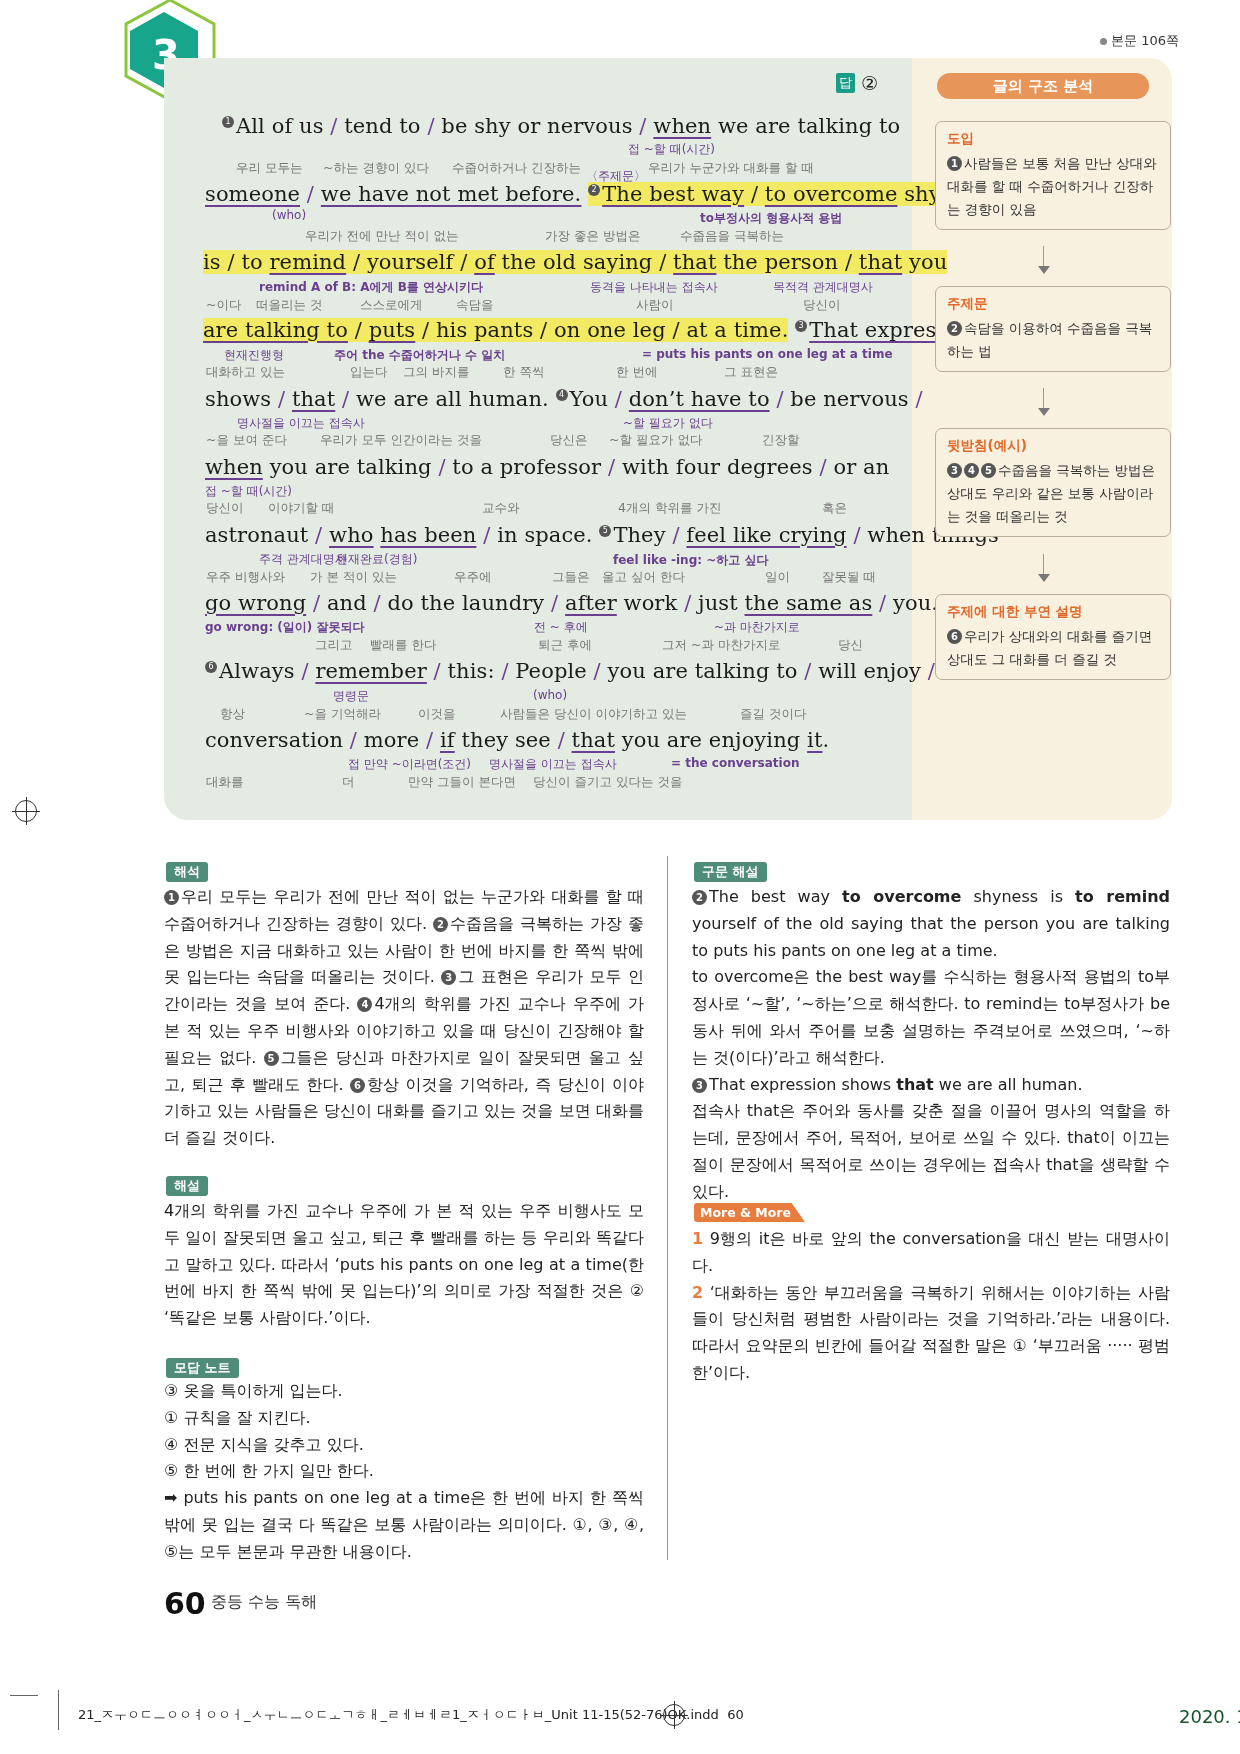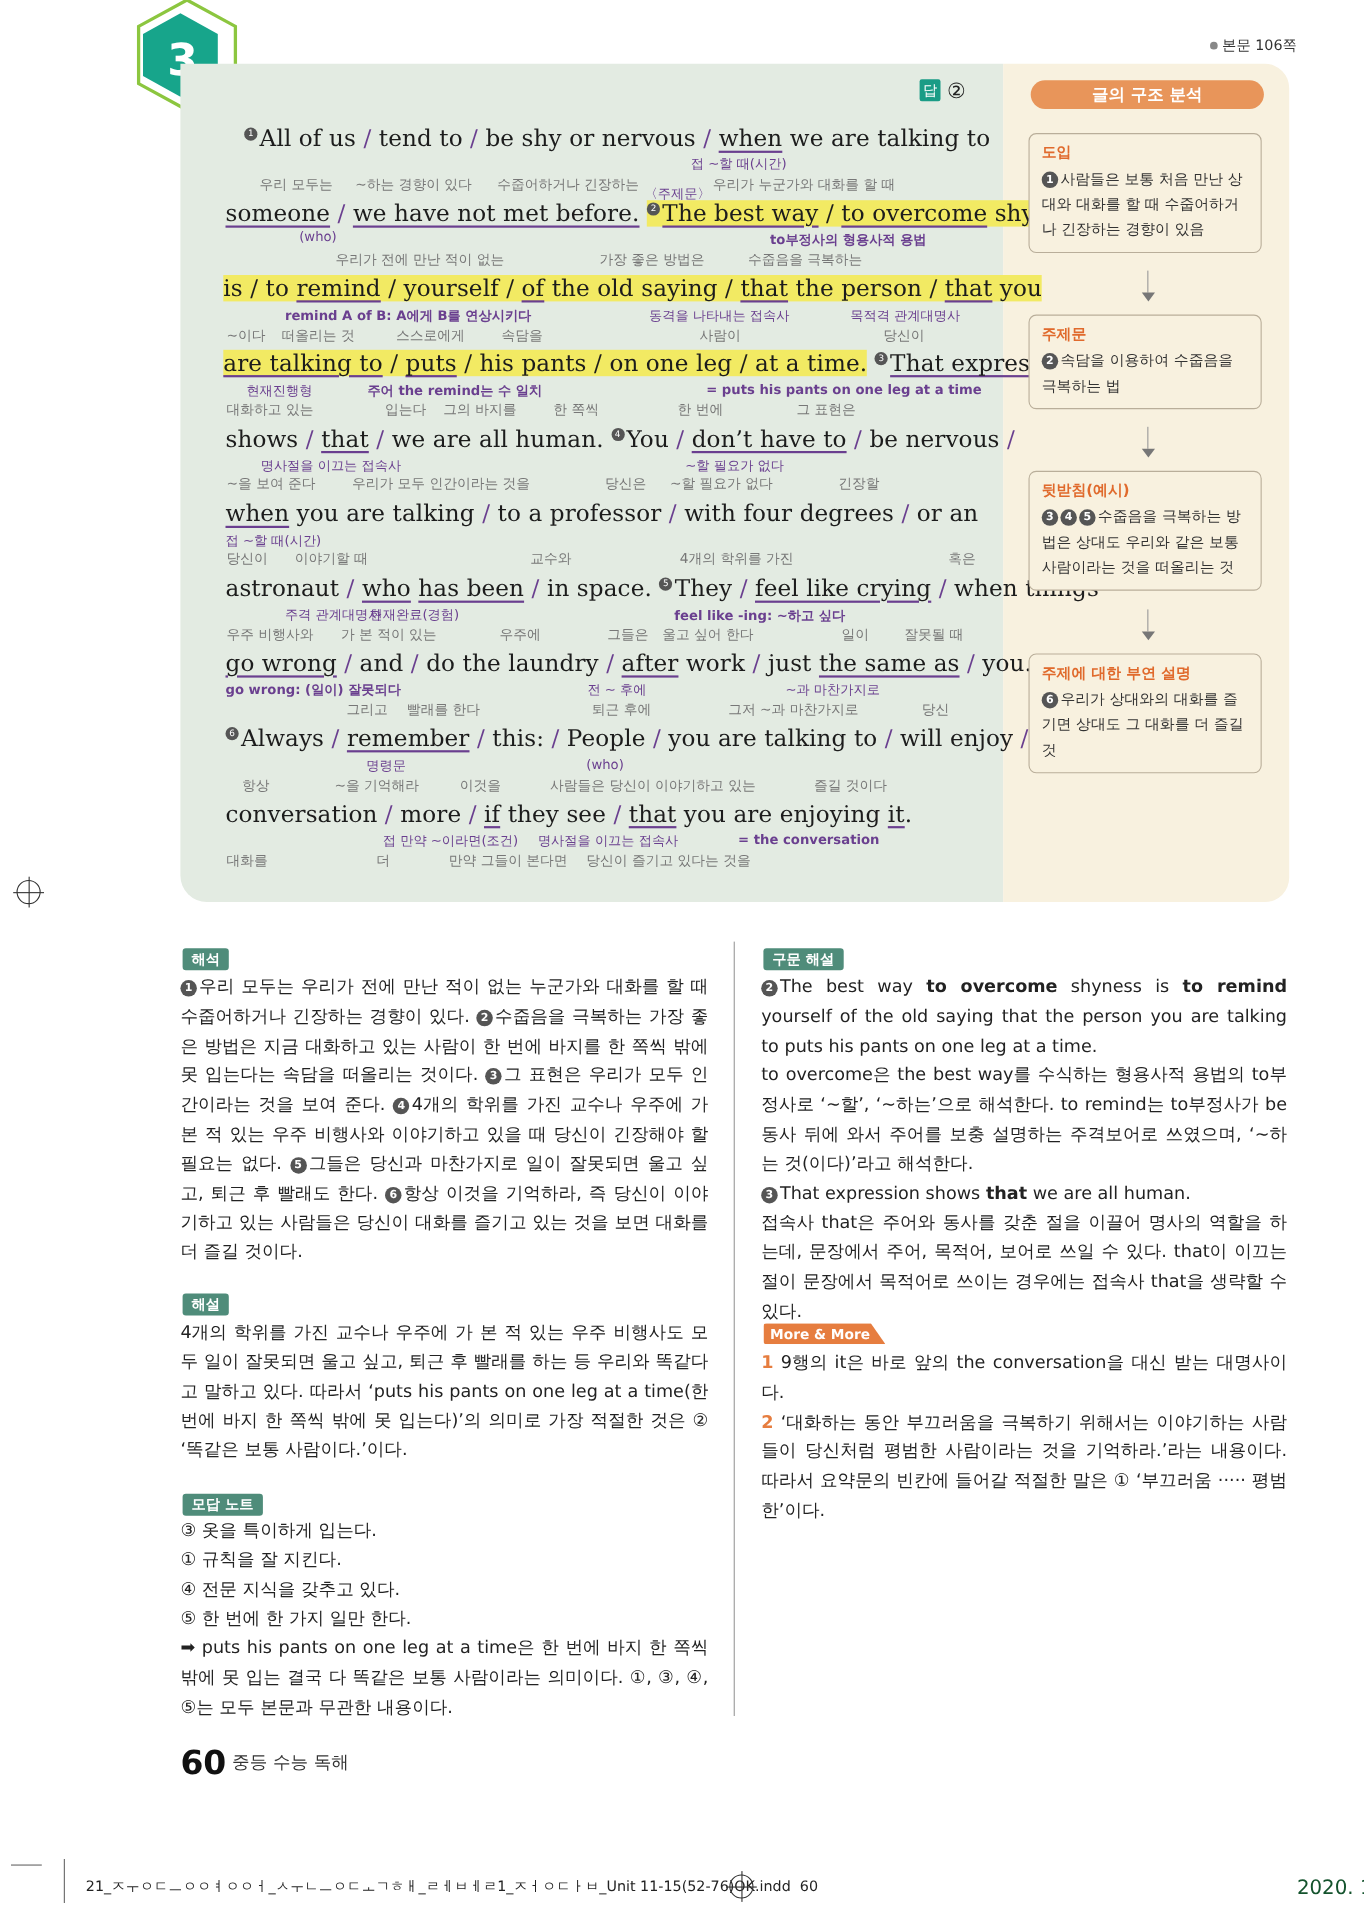--- a/index.html
+++ b/index.html
@@ -26,21 +26,21 @@
   .line .sl { color: #6a3f8f; }
   .hl { background: #f2ea63; }
   .ul { text-decoration: underline; text-decoration-color: #6a3f8f; text-underline-offset: 4px; }
   .sup { display: inline-block; width: 12px; height: 12px; border-radius: 50%; background: #555; color: #fff; font-family: "DejaVu Sans", sans-serif; font-size: 8px; text-align: center; line-height: 12px; vertical-align: 9px; margin-right: 2px; }
   .gram { position: absolute; font-size: 12px; color: #6a3f8f; white-space: nowrap; font-family: "DejaVu Sans", sans-serif; }
   .gram.b { font-weight: bold; }
   .kor { position: absolute; font-size: 12.5px; color: #777; white-space: nowrap; font-family: "DejaVu Sans", sans-serif; }
 
   
   .struct-title { left: 937px; top: 73px; width: 212px; height: 26px; background: #e8955a; border-radius: 13px; color: #fff; font-size: 15px; font-weight: bold; text-align: center; line-height: 26px; }
-  .sbox { position: absolute; left: 935px; width: 212px; border: 1px solid #b9ae9a; border-radius: 7px; background: #f8f1df; padding: 8px 10px 8px 11px; }
+  .sbox { position: absolute; left: 935px; width: 236px; border: 1px solid #b9ae9a; border-radius: 7px; background: #f8f1df; padding: 8px 10px 8px 11px; }
   .sbox .st { color: #e06a2c; font-size: 13.5px; font-weight: bold; margin-bottom: 4px; }
   .sbox .sb { font-size: 13.5px; color: #333; line-height: 23px; }
   .sarrow { position: absolute; left: 1038px; width: 12px; }
   .sarrow .shaft { width: 1px; height: 20px; background: #999; margin-left: 5px; }
   .sarrow .head { width: 0; height: 0; border-left: 6px solid transparent; border-right: 6px solid transparent; border-top: 8px solid #777; }
 
   .cnum { display: inline-block; width: 15px; height: 15px; border-radius: 50%; background: #555; color: #fff; font-size: 10px; text-align: center; line-height: 15px; margin-right: 2px; vertical-align: 1px; font-weight: bold; }
 
   
   .tag { position: absolute; background: #4f8c7a; color: #fff; font-size: 13px; font-weight: bold; padding: 1px 8px; border-radius: 3px; }
@@ -112,21 +112,21 @@
 <div class="kor" style="left:256px; top:297px;">떠올리는 것</div>
 <div class="kor" style="left:360px; top:297px;">스스로에게</div>
 <div class="kor" style="left:456px; top:297px;">속담을</div>
 <div class="kor" style="left:636px; top:297px;">사람이</div>
 <div class="kor" style="left:803px; top:297px;">당신이</div>
 
 <div class="line" style="left:203px; top:318px;">
   <span class="hl"><span class="ul">are talking to</span> / <span class="ul">puts</span> / his pants / on one leg / at a time.</span> <span class="sup">3</span><span class="ul">That expression</span> <span class="sl">/</span>
 </div>
 <div class="gram" style="left:224px; top:347px;">현재진행형</div>
-<div class="gram b" style="left:334px; top:347px;">주어 the remind는 수 일치</div>
+<div class="gram b" style="left:334px; top:347px;">주어 the 수줍어하거나 수 일치</div>
 <div class="gram b" style="left:642px; top:347px;">= puts his pants on one leg at a time</div>
 <div class="kor" style="left:206px; top:364px;">대화하고 있는</div>
 <div class="kor" style="left:350px; top:364px;">입는다</div>
 <div class="kor" style="left:403px; top:364px;">그의 바지를</div>
 <div class="kor" style="left:503px; top:364px;">한 쪽씩</div>
 <div class="kor" style="left:616px; top:364px;">한 번에</div>
 <div class="kor" style="left:724px; top:364px;">그 표현은</div>
 
 <div class="line" style="left:205px; top:387px;">
   shows <span class="sl">/</span> <span class="ul">that</span> <span class="sl">/</span> we are all human. <span class="sup">4</span>You <span class="sl">/</span> <span class="ul">don’t have to</span> <span class="sl">/</span> be nervous <span class="sl">/</span>
@@ -140,21 +140,21 @@
 <div class="kor" style="left:762px; top:432px;">긴장할</div>
 
 <div class="line" style="left:205px; top:455px;">
   <span class="ul">when</span> you are talking <span class="sl">/</span> to a professor <span class="sl">/</span> with four degrees <span class="sl">/</span> or an
 </div>
 <div class="gram" style="left:205px; top:483px;">접 ~할 때(시간)</div>
 <div class="kor" style="left:206px; top:500px;">당신이</div>
 <div class="kor" style="left:268px; top:500px;">이야기할 때</div>
 <div class="kor" style="left:482px; top:500px;">교수와</div>
 <div class="kor" style="left:618px; top:500px;">4개의 학위를 가진</div>
-<div class="kor" style="left:822px; top:500px;margin-left:40px;">혹은</div>
+<div class="kor" style="left:822px; top:500px;">혹은</div>
 
 <div class="line" style="left:205px; top:523px;">
   astronaut <span class="sl">/</span> <span class="ul">who</span> <span class="ul">has been</span> <span class="sl">/</span> in space. <span class="sup">5</span>They <span class="sl">/</span> <span class="ul">feel like crying</span> <span class="sl">/</span> when things
 </div>
 <div class="gram" style="left:259px; top:551px;">주격 관계대명사</div>
 <div class="gram" style="left:336px; top:551px;">현재완료(경험)</div>
 <div class="gram b" style="left:613px; top:552px;">feel like -ing: ~하고 싶다</div>
 <div class="kor" style="left:206px; top:569px;">우주 비행사와</div>
 <div class="kor" style="left:310px; top:569px;">가 본 적이 있는</div>
 <div class="kor" style="left:454px; top:569px;">우주에</div>

